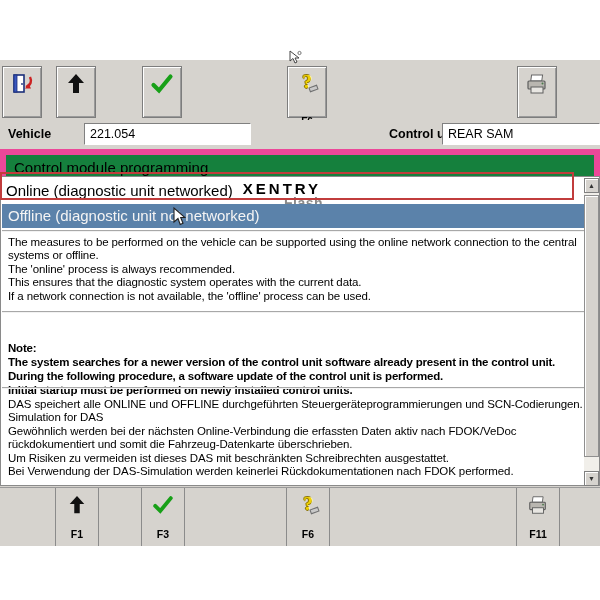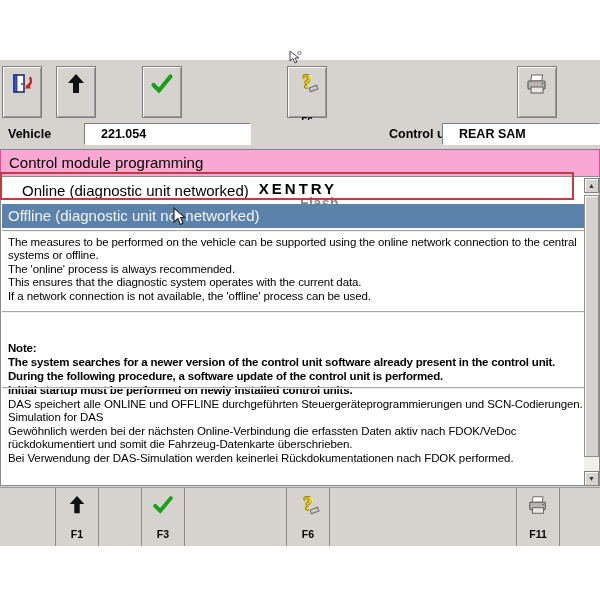--- a/index.html
+++ b/index.html
@@ -16,32 +16,32 @@
           padding:5px 0 4px 0; cursor:pointer; }
   .tbtn .lbl { font-size:10px; font-weight:bold; line-height:11px;margin-top:24px; }
   .tbtn svg { display:block; }
 
   
   .vbar { position:absolute; left:0; top:120px; width:600px; height:29px; background:#d6d3ce; }
   .vlabel { position:absolute; font-size:12.5px; font-weight:bold; top:7px; }
   .vfield { position:absolute; top:3px; height:22px; background:#fff;
             border-top:1px solid #808080; border-left:1px solid #808080;
             border-bottom:1px solid #fff; border-right:1px solid #fff;
-            font-size:12.5px; font-weight:bold; line-height:20px; padding-left:16px; }
-
-  
-  .title-box { position:absolute; left:0; top:149px; width:600px; height:36px; background:#f9a8d4;
-               border:1px solid #ec4899; }
+            font-size:12.5px; font-weight:normal; line-height:20px; padding-left:5px; }
+
+  
+  .title-box { position:absolute; left:0; top:149px; width:600px; height:36px; background:#15803d;
+               border:6px solid #ec4899; }
   .title-box span { position:absolute; left:8px; top:4px; font-size:15px; }
 
   
   .list-box { position:absolute; left:0; top:176px; width:600px; height:310px; background:#fff;
               border:1px solid #8a8a8a; overflow:hidden; }
   .row-online { position:absolute; left:1px; top:2px; width:582px; height:24px; background:#fff;
-                font-size:15px; line-height:24px; padding-left:20px; cursor:pointer; }
+                font-size:15px; line-height:24px; padding-left:4px; cursor:pointer; }
   .row-offline { position:absolute; left:1px; top:27px; width:582px; height:24px; background:#5b82aa;
                  color:#f4f4f4; font-size:15px; line-height:24px; padding-left:6px; cursor:pointer; }
   .xentry { display:inline-block; position:relative; margin-left:10px; top:-2px; }
   .xentry .word { font-size:15px; font-weight:bold; letter-spacing:3px; font-family:"Liberation Sans",sans-serif; }
   .xentry .sub { position:absolute; right:-2px; top:14px; font-size:14px; font-weight:bold;
                  color:#8a8a8a; letter-spacing:0.5px; }
 
   .sep { position:absolute; left:1px; width:582px; height:2px;
          border-top:1px solid #a8a8a8; border-bottom:1px solid #f2f2f2; }
 
@@ -183,20 +183,21 @@
       <div>Initial startup must be performed on newly installed control units.</div>
     </div>
 
     <div class="sep" style="top:210px;"></div>
 
     <div class="tblock" style="top:221px;">
       <div>DAS speichert alle ONLINE und OFFLINE durchgeführten Steuergeräteprogrammierungen und SCN-Codierungen.</div>
       <div>Simulation for DAS</div>
       <div>Gewöhnlich werden bei der nächsten Online-Verbindung die erfassten Daten aktiv nach FDOK/VeDoc</div>
       <div>rückdokumentiert und somit die Fahrzeug-Datenkarte überschrieben.</div>
+      <div>Um Risiken zu vermeiden ist dieses DAS mit beschränkten Schreibrechten ausgestattet.</div>
       <div>Bei Verwendung der DAS-Simulation werden keinerlei Rückdokumentationen nach FDOK performed.</div>
     </div>
   </div>
 
   <div class="cursor" style="left:172px; top:207px;">
     <svg width="14" height="20" viewBox="0 0 14 20">
       <path d="M2 1 L2 15 L6 11.5 L8.2 17.5 L11 16.3 L8.7 10.5 L13 10.5 Z" fill="#fff" stroke="#222" stroke-width="1.1"></path>
     </svg>
   </div>
 

